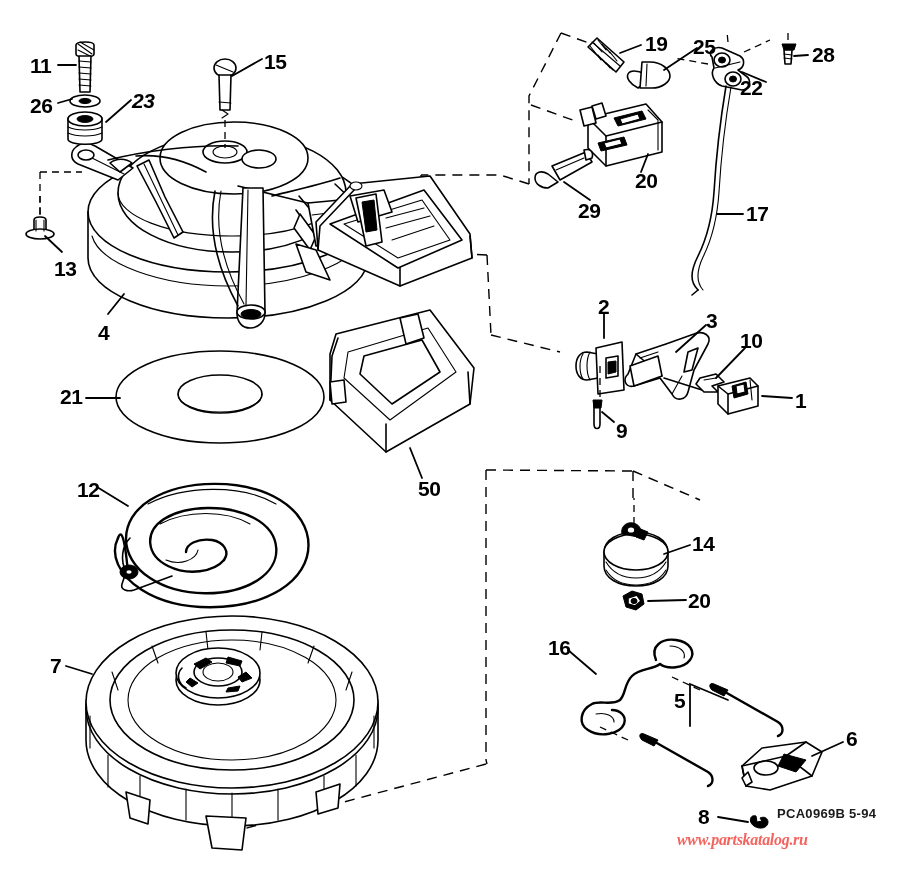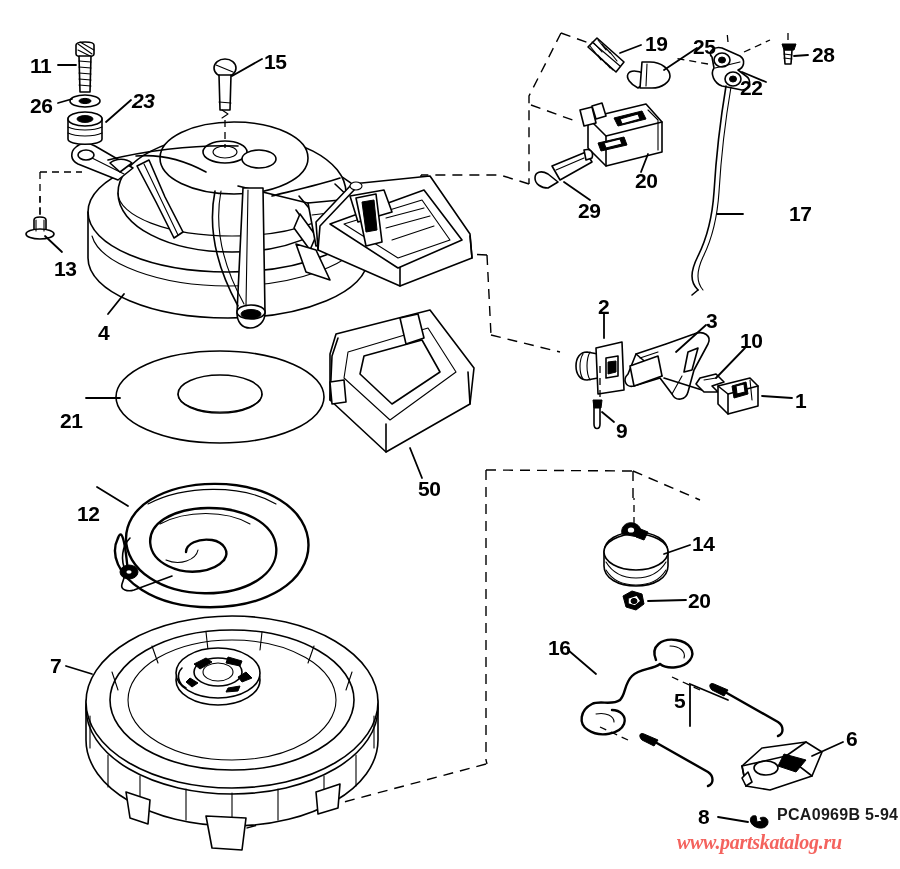--- a/index.html
+++ b/index.html
@@ -4,24 +4,24 @@
 <title>Parts Diagram</title>
 <style>
   html,body{margin:0;padding:0;background:#ffffff;}
   body{width:900px;height:869px;overflow:hidden;
        font-family:"Liberation Sans",sans-serif;}
   #stage{position:relative;width:900px;height:869px;background:#fff;}
   #svgroot{position:absolute;left:0;top:0;width:900px;height:869px;}
   .callout{position:absolute;font-family:"Liberation Sans",sans-serif;
            font-weight:bold;font-size:21px;color:#000;line-height:1;
            white-space:nowrap;letter-spacing:-0.5px;}
-  #partcode{position:absolute;left:777px;top:806px;font-size:16px;
+  #partcode{position:absolute;left:777px;top:806px;font-size:13px;
             font-weight:bold;color:#1a1a1a;letter-spacing:0.3px;
             font-family:"Liberation Sans",sans-serif;white-space:nowrap;}
-  #watermark{position:absolute;left:677px;top:831px;font-size:20px;
+  #watermark{position:absolute;left:677px;top:831px;font-size:16px;
              font-weight:bold;font-style:italic;color:#f4635e;
              font-family:"Liberation Serif",serif;white-space:nowrap;
              letter-spacing:-0.3px;}
 </style>
 </head>
 <body>
 
 <div id="stage">
 
   <svg id="svgroot" viewBox="0 0 900 869">
@@ -439,31 +439,31 @@
       <path class="lead" d="M718 817 L748 822"></path>
     </g>
   </svg>
 
   <div class="callout" style="left:30px;top:55px;">11</div>
   <div class="callout" style="left:30px;top:95px;">26</div>
   <div class="callout" style="left:132px;top:90px;font-style:italic;">23</div>
   <div class="callout" style="left:264px;top:51px;">15</div>
   <div class="callout" style="left:54px;top:258px;">13</div>
   <div class="callout" style="left:98px;top:322px;">4</div>
-  <div class="callout" style="left:60px;top:386px;margin-top:24px;">21</div>
-  <div class="callout" style="left:77px;top:503px;">12</div>
+  <div class="callout" style="left:60px;top:386px;">21</div>
+  <div class="callout" style="left:77px;top:479px;">12</div>
   <div class="callout" style="left:50px;top:655px;">7</div>
   <div class="callout" style="left:418px;top:478px;">50</div>
   <div class="callout" style="left:645px;top:33px;text-align:center;">19</div>
   <div class="callout" style="left:693px;top:36px;">25</div>
   <div class="callout" style="left:812px;top:44px;">28</div>
   <div class="callout" style="left:740px;top:77px;">22</div>
   <div class="callout" style="left:635px;top:170px;">20</div>
   <div class="callout" style="left:578px;top:200px;">29</div>
-  <div class="callout" style="left:746px;top:203px;margin-left:43px;">17</div>
+  <div class="callout" style="left:746px;top:203px;">17</div>
   <div class="callout" style="left:598px;top:296px;">2</div>
   <div class="callout" style="left:706px;top:310px;">3</div>
   <div class="callout" style="left:740px;top:330px;">10</div>
   <div class="callout" style="left:795px;top:390px;">1</div>
   <div class="callout" style="left:616px;top:420px;">9</div>
   <div class="callout" style="left:692px;top:533px;">14</div>
   <div class="callout" style="left:688px;top:590px;">20</div>
   <div class="callout" style="left:548px;top:637px;">16</div>
   <div class="callout" style="left:674px;top:690px;">5</div>
   <div class="callout" style="left:846px;top:728px;">6</div>

